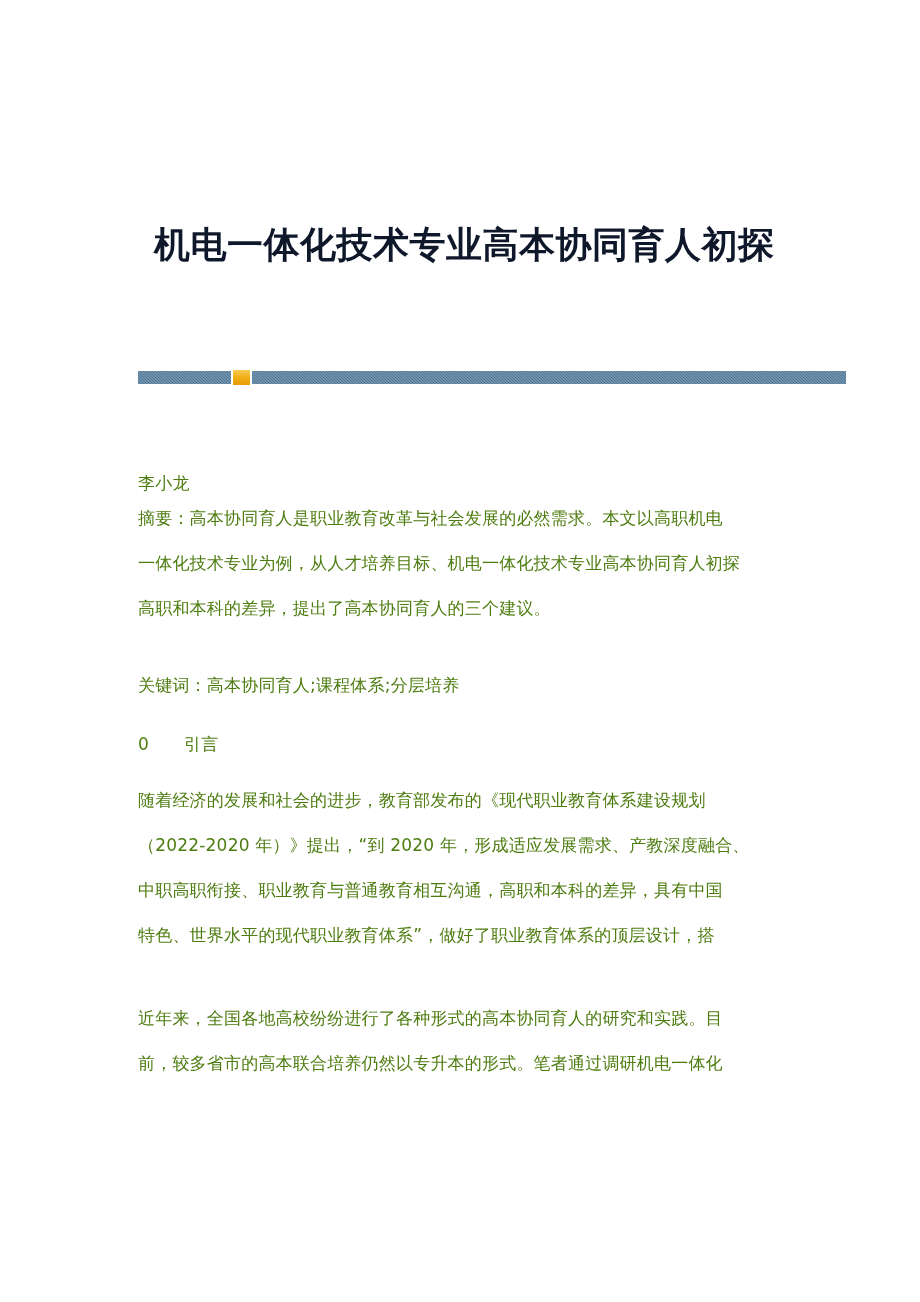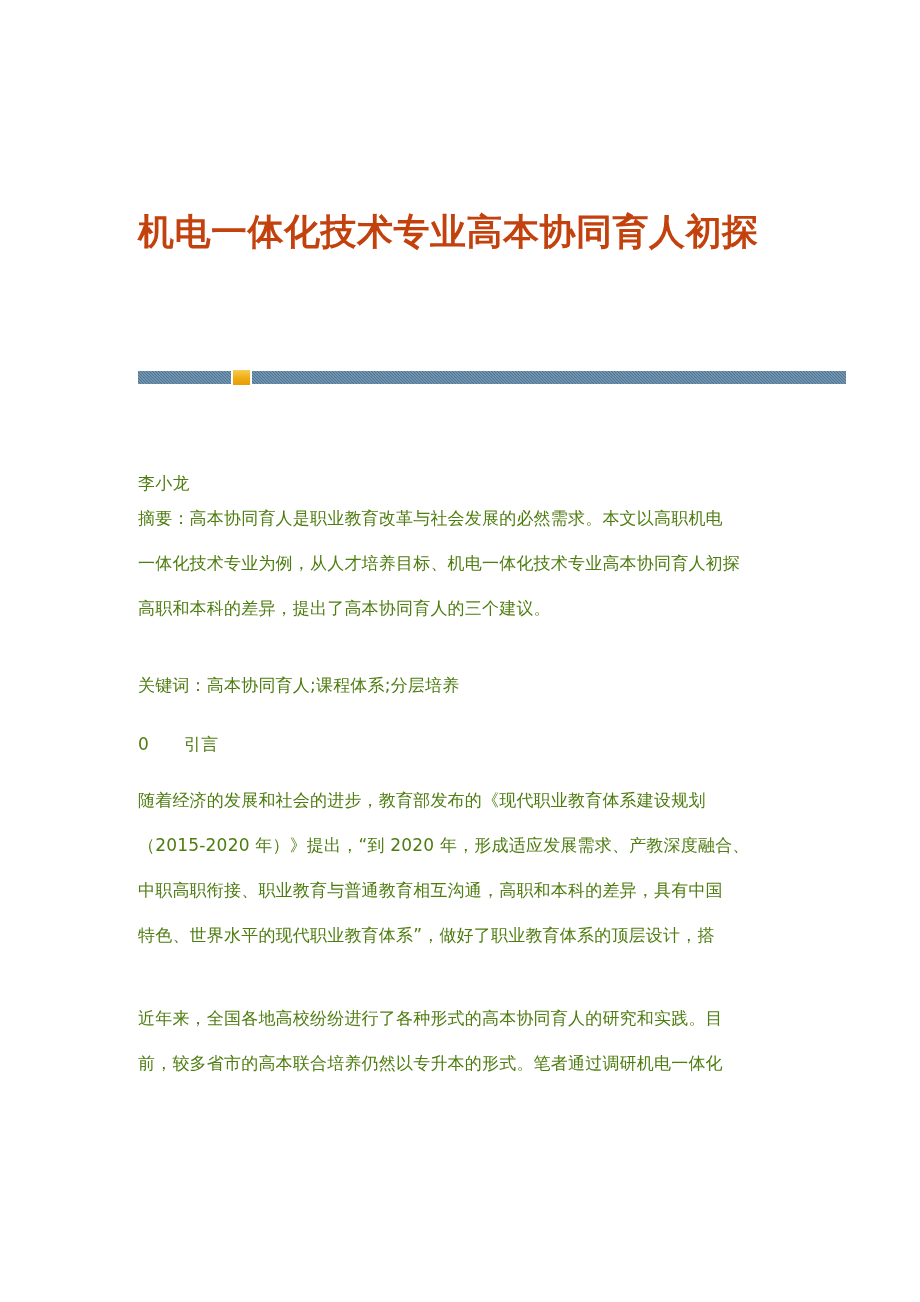--- a/index.html
+++ b/index.html
@@ -20,33 +20,33 @@
 
   .content {
     position: absolute;
     left: 138px;
     top: 0;
     width: 708px;
   }
 
   
   .doc-title {
-    margin: 0;
+    margin: 16px;
     padding: 0;
     position: absolute;
     left: 0;
     top: 206px;
     width: 708px;
     font-size: 36px;
     line-height: 52px;
     font-weight: 700;
     letter-spacing: 0.5px;
-    color: #c2410c;
+    color: #0f172a;
     white-space: nowrap;
-    font-family: Liberation Sans, sans-serif;
+    font-family: Liberation Mono, monospace;
   }
 
   
   .divider {
     position: absolute;
     left: 0;
     top: 371px;
     width: 708px;
     height: 13px;
   }
@@ -152,21 +152,21 @@
     <div class="text-block keywords">
       <span class="line">关键词：高本协同育人;课程体系;分层培养</span>
     </div>
 
     <div class="text-block section-heading">
       <span class="line"><span class="num">0</span><span>引言</span></span>
     </div>
 
     <div class="text-block para-intro">
       <span class="line">随着经济的发展和社会的进步，教育部发布的《现代职业教育体系建设规划</span>
-      <span class="line">（2015-2020 年）》提出，“到 2020 年，形成适应发展需求、产教深度融合、</span>
+      <span class="line">（2022-2020 年）》提出，“到 2020 年，形成适应发展需求、产教深度融合、</span>
       <span class="line">中职高职衔接、职业教育与普通教育相互沟通，高职和本科的差异，具有中国</span>
       <span class="line">特色、世界水平的现代职业教育体系”，做好了职业教育体系的顶层设计，搭</span>
     </div>
 
     <div class="text-block para-second">
       <span class="line">近年来，全国各地高校纷纷进行了各种形式的高本协同育人的研究和实践。目</span>
       <span class="line">前，较多省市的高本联合培养仍然以专升本的形式。笔者通过调研机电一体化</span>
     </div>
 
   </div>

